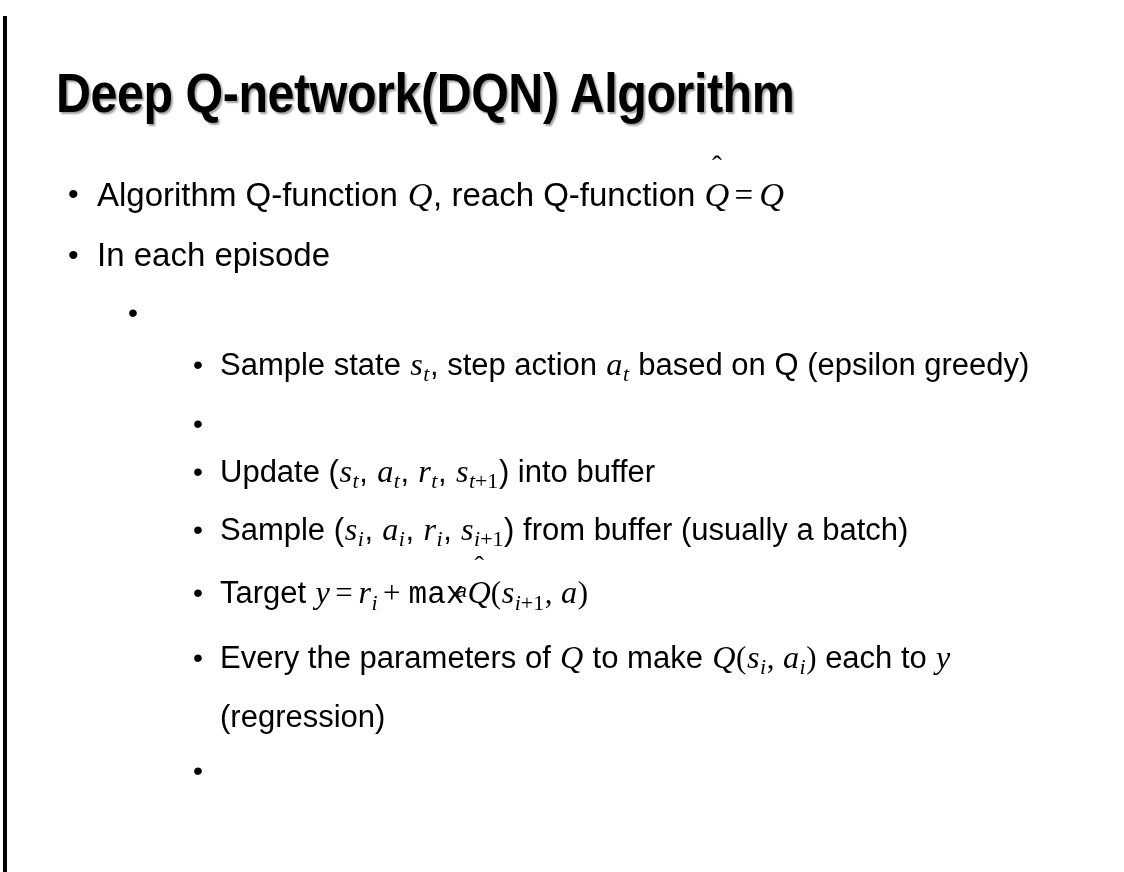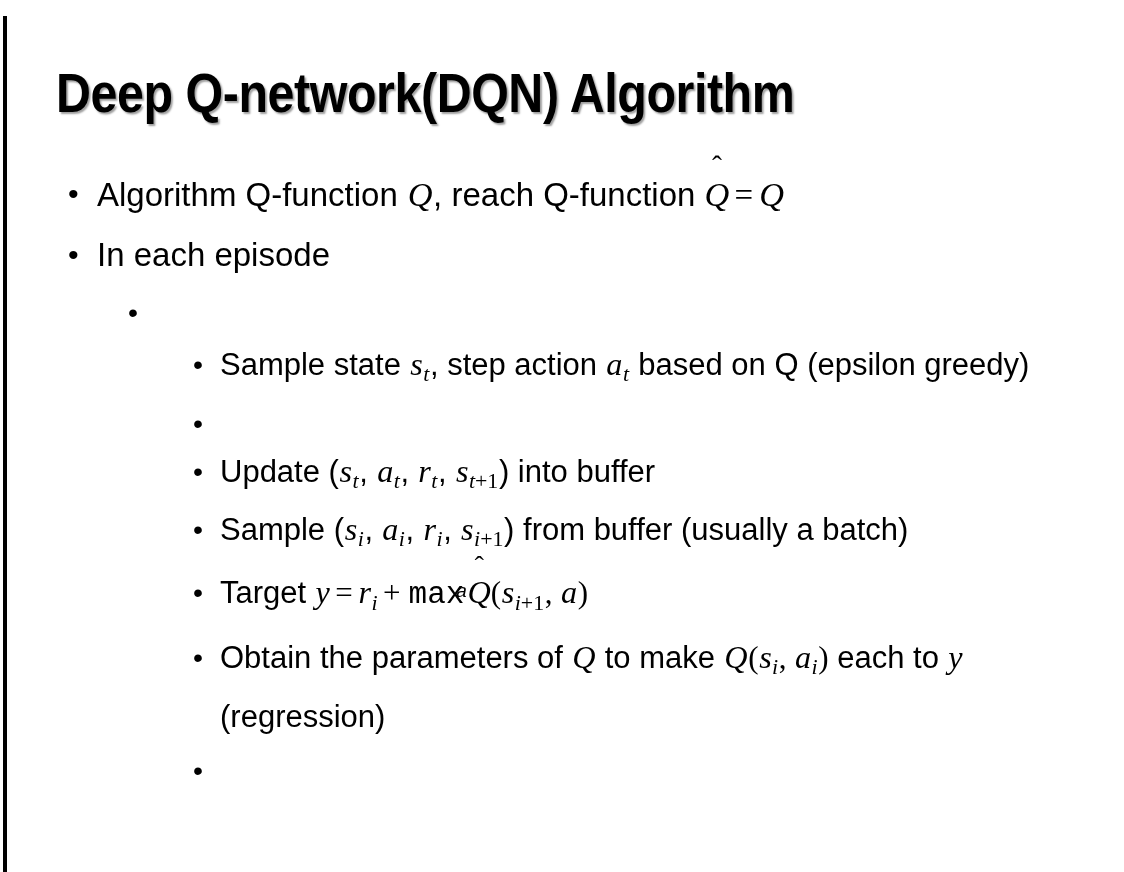--- a/index.html
+++ b/index.html
@@ -210,21 +210,21 @@
       <span class="txt"><span>Sample (</span><span class="m"><span>s</span><sub>i</sub></span><span>, </span><span class="m"><span>a</span><sub>i</sub></span><span>, </span><span class="m"><span>r</span><sub>i</sub></span><span>, </span><span class="m"><span>s</span><sub><span>i</span><span class="num">+1</span></sub></span><span>) from buffer (usually a batch)</span></span>
     </div>
 
     <div class="bullet lvl3 tall" style="line-height:58px;min-height:58px;">
       <span class="dot">•</span>
       <span class="txt"><span>Target </span><span class="m">y</span><span class="op">=</span><span class="m"><span>r</span><sub>i</sub></span><span class="op">+</span><span class="maxop"><span>max</span><span class="lim">a</span></span><span class="qhat"><span class="hat">̂</span><span>Q</span></span><span class="mr">(</span><span class="m"><span>s</span><sub><span>i</span><span class="num">+1</span></sub></span><span class="mr">, </span><span class="m">a</span><span class="mr">)</span></span>
     </div>
 
     <div class="bullet lvl3 tall">
       <span class="dot">•</span>
-      <span class="txt"><span>Obtain the parameters of </span><span class="m">Q</span><span> to make </span><span class="m">Q</span><span class="mr">(</span><span class="m"><span>s</span><sub>i</sub></span><span class="mr">, </span><span class="m"><span>a</span><sub>i</sub></span><span class="mr">)</span><span> each to </span><span class="m">y</span><span> (regression)</span></span>
+      <span class="txt"><span>Every the parameters of </span><span class="m">Q</span><span> to make </span><span class="m">Q</span><span class="mr">(</span><span class="m"><span>s</span><sub>i</sub></span><span class="mr">, </span><span class="m"><span>a</span><sub>i</sub></span><span class="mr">)</span><span> each to </span><span class="m">y</span><span> (regression)</span></span>
     </div>
 
     <div class="bullet lvl3" style="line-height:56px;min-height:56px;">
       <span class="dot">•</span>
     </div>
 
   </div>
 </div>
 
 </body></html>

